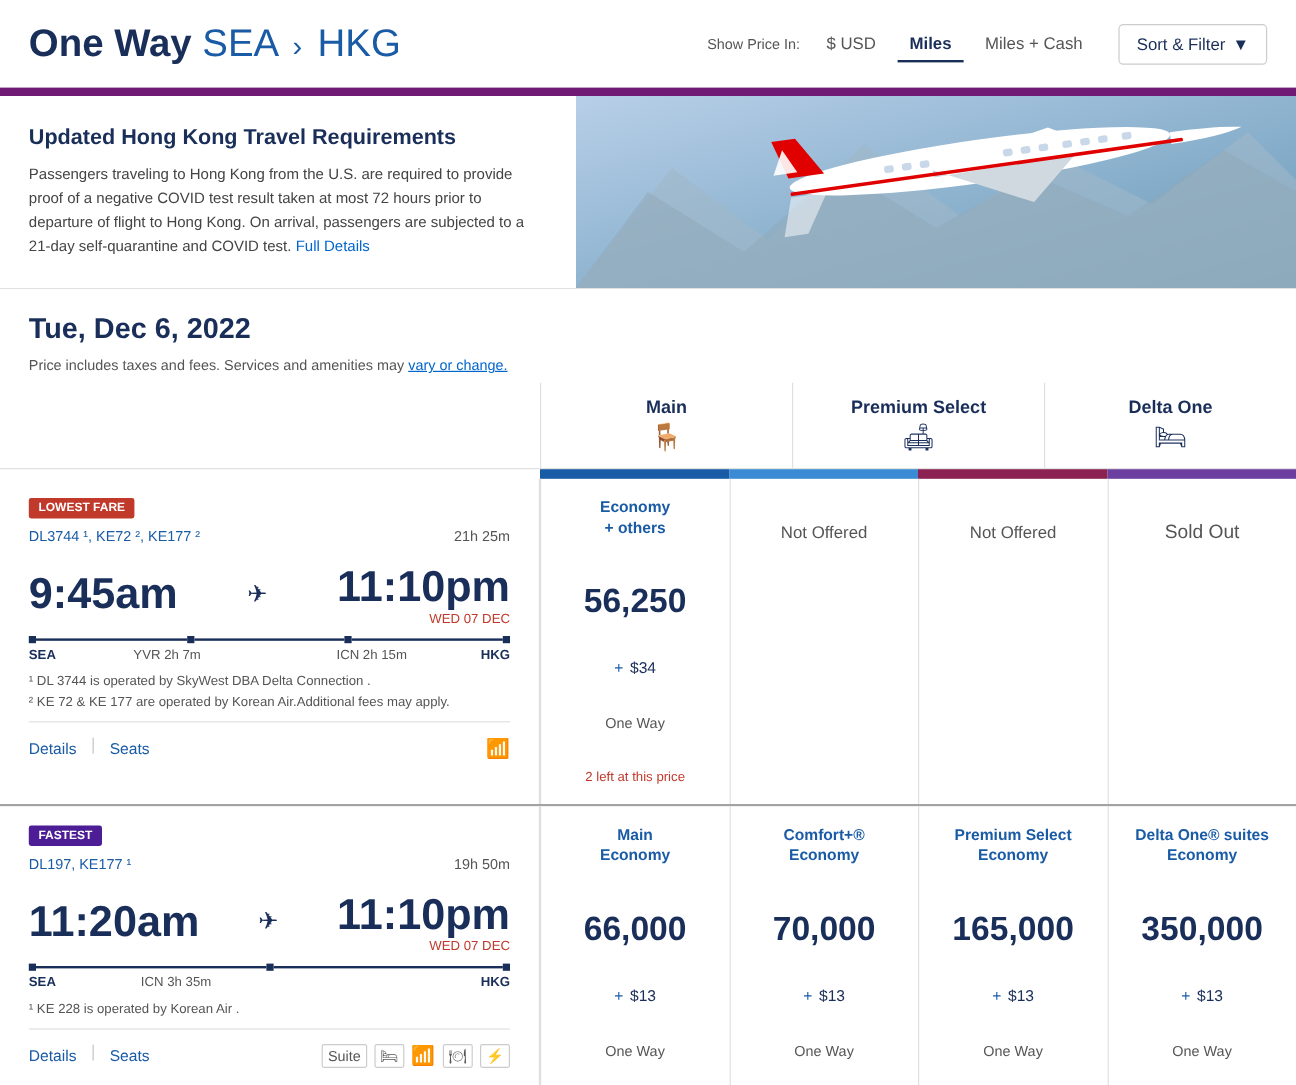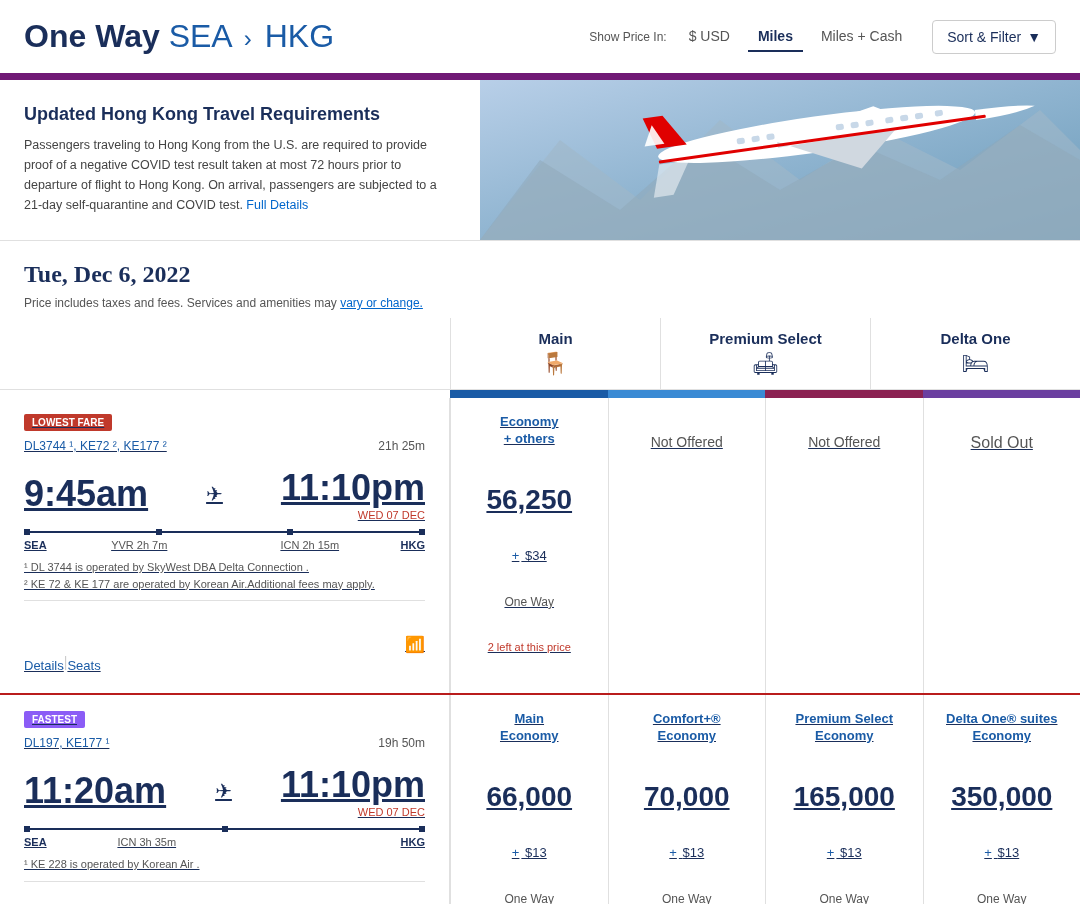--- a/index.html
+++ b/index.html
@@ -21,47 +21,47 @@
     .travel-notice { display: flex; background: #fff; margin: 0; border-bottom: 1px solid #e0e0e0; }
     .travel-notice-text { flex: 1; padding: 24px 24px; }
     .travel-notice-text h2 { font-size: 18px; font-weight: 700; color: #1a2e5a; margin-bottom: 10px; }
     .travel-notice-text p { font-size: 12.5px; color: #444; line-height: 1.6; }
     .travel-notice-text a { color: #0066cc; text-decoration: none; }
     .travel-notice-img { width: 600px; min-height: 160px; background: linear-gradient(135deg, #c8d8e8 0%, #8ab0c8 30%, #5080a0 60%, #a0b8c8 100%); overflow: hidden; position: relative; }
     .plane-svg { position: absolute; right: 0; top: 0; width: 100%; height: 100%; }
     
     
     .flight-section { background: #fff; margin: 0; padding: 0; }
-    .date-header { padding: 20px 24px 4px; font-family: Liberation Serif, serif; }
+    .date-header { padding: 20px 24px 4px; }
     .date-header h3 { font-size: 24px; font-weight: 700; color: #1a2e5a; }
     .date-subtitle { font-size: 12px; color: #555; margin-top: 4px; padding-bottom: 8px; padding-left: 24px; }
     .date-subtitle a { color: #0066cc; }
     
     
     .cabin-headers { display: flex; padding: 0; border-bottom: 1px solid #e0e0e0; }
     .flight-col { width: 450px; min-width: 450px; }
     .cabin-col { flex: 1; text-align: center; padding: 12px 8px; border-left: 1px solid #e0e0e0; }
     .cabin-col .cabin-name { font-size: 15px; font-weight: 700; color: #1a2e5a; }
     .cabin-icon { font-size: 22px; margin-top: 4px; color: #1a2e5a; }
     
     
     .color-bars { display: flex; height: 8px; }
     .bar-flight { width: 450px; min-width: 450px; background: transparent; }
     .bar-main { flex: 1; background: #1a5ba6; }
     .bar-comfort { flex: 1; background: #3a8ad4; }
     .bar-premium { flex: 1; background: #8b2252; }
     .bar-deltaone { flex: 1; background: #6b3fa0; }
     
     
-    .flight-card { display: flex; background: #fff; border-bottom: 2px solid #b91c1c; text-decoration: underline; }
+    .flight-card { display: flex; background: #fff; border-bottom: 2px solid #a3a3a3; }
     .flight-info { width: 450px; min-width: 450px; padding: 16px 24px; border-right: 1px solid #e0e0e0; }
     
     .badge { display: inline-block; padding: 3px 8px; font-size: 10px; font-weight: 700; border-radius: 2px; margin-bottom: 8px; }
     .badge-lowest { background: #c0392b; color: #fff; }
-    .badge-fastest { background: #8b5cf6; color: #fff; }
+    .badge-fastest { background: #4c1d95; color: #fff; }
     
     .flight-numbers { font-size: 12px; color: #1a5ba6; margin-bottom: 6px; }
     .flight-duration { font-size: 12px; color: #555; float: right; }
     .flight-times { display: flex; align-items: center; gap: 16px; margin: 8px 0; }
     .depart-time { font-size: 36px; font-weight: 700; color: #1a2e5a; }
     .arrive-time { font-size: 36px; font-weight: 700; color: #1a2e5a; }
     .arrive-date { font-size: 11px; color: #c0392b; text-align: right; }
     .plane-icon { font-size: 20px; color: #1a2e5a; flex: 1; text-align: center; }
     
     .route-bar { display: flex; align-items: center; margin: 8px 0 4px; gap: 0; }
@@ -71,21 +71,21 @@
     
     .route-labels { display: flex; font-size: 11px; color: #555; margin-bottom: 8px; }
     .route-label-sea { flex: 0; min-width: 30px; font-weight: 700; color: #1a2e5a; }
     .route-label-yvr { flex: 1; text-align: center; color: #555; }
     .route-label-icn { flex: 1; text-align: center; color: #555; }
     .route-label-hkg { flex: 0; min-width: 30px; font-weight: 700; color: #1a2e5a; text-align: right; }
     
     .footnotes { font-size: 11px; color: #555; margin-bottom: 8px; line-height: 1.5; }
     
     .flight-footer { display: flex; align-items: center; justify-content: space-between; border-top: 1px solid #e0e0e0; padding-top: 10px; margin-top: 4px; }
-    .details-seats { display: flex; gap: 0; margin-top: 43px; }
+    .details-seats { display: flex; gap: 12px; }
     .details-btn { color: #1a5ba6; font-size: 13px; background: none; border: none; cursor: pointer; text-decoration: none; padding: 4px 0; }
     .details-sep { color: #ccc; }
     .wifi-icon { color: #1a5ba6; font-size: 16px; }
     
     
     .fare-cells { display: flex; flex: 1; }
     .fare-cell { flex: 1; padding: 16px 12px; text-align: center; border-left: 1px solid #e0e0e0; display: flex; flex-direction: column; justify-content: flex-start; align-items: center; gap: 28px; }
     .fare-class-label { font-size: 13px; color: #1a5ba6; font-weight: 700; margin-bottom: 8px; line-height: 1.3; }
     .fare-miles { font-size: 28px; font-weight: 700; color: #1a2e5a; }
     .fare-cash { font-size: 13px; color: #1a2e5a; margin-top: 4px; }

